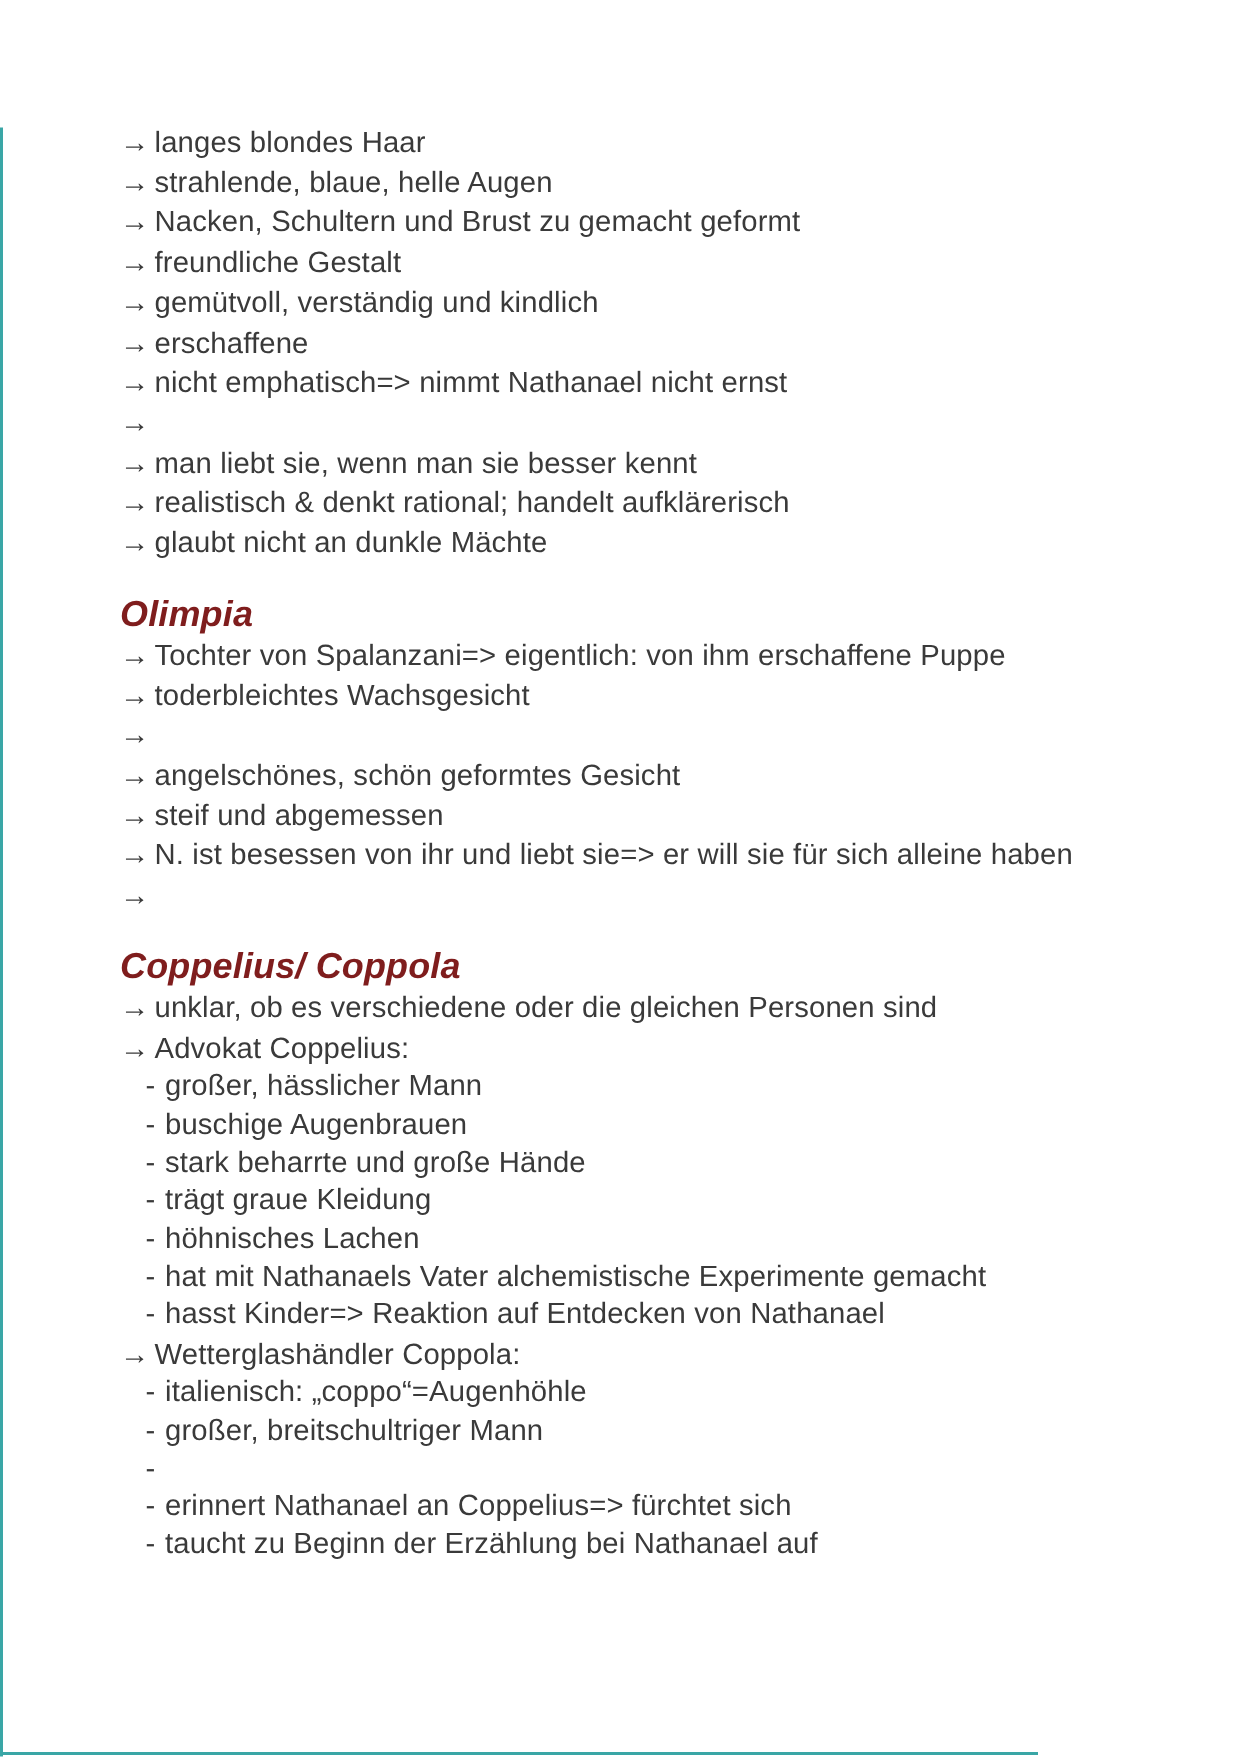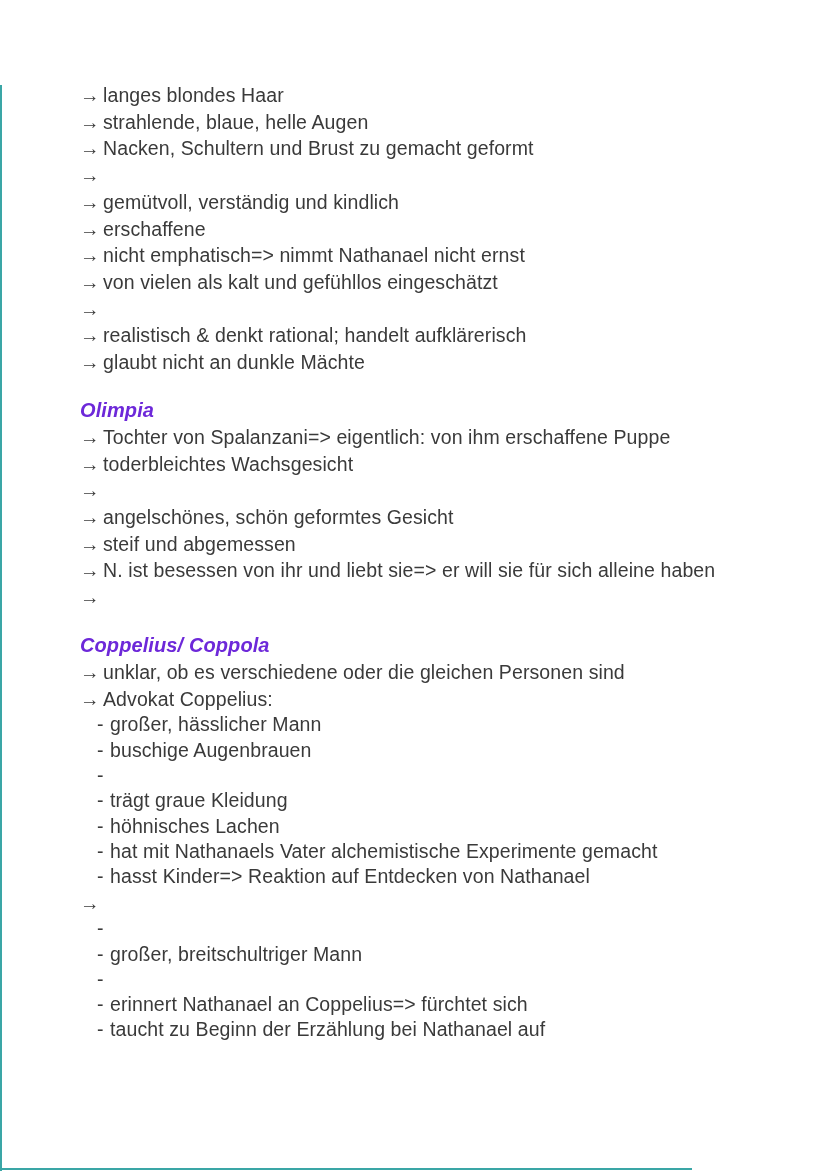--- a/index.html
+++ b/index.html
@@ -36,27 +36,27 @@
   }
   .content {
     position: absolute;
     left: 80px;
     top: 82px;
     right: 24px;
   }
   .notes-section { margin: 0; }
   .notes-section:not(:first-child) { margin-top: 21.5px; }
   .section-title {
-    font-size: 20px;
+    font-size: 24px;
     font-weight: bold;
     font-style: italic;
     line-height: 26.7px;
     letter-spacing: 0.1px;
     margin: 0;
-    color: #6d28d9;
+    color: #7f1d1d;
   }
   .item {
     display: flex;
     font-size: 19.5px;
     line-height: 26.7px;
     letter-spacing: 0.1px;
     white-space: nowrap;
   }
   .item .marker { flex: 0 0 23px; }
   .item.dash {
@@ -80,39 +80,40 @@
         <div class="item arrow">
           <span class="marker">→</span>
           <span class="text">strahlende, blaue, helle Augen</span>
         </div>
         <div class="item arrow">
           <span class="marker">→</span>
           <span class="text">Nacken, Schultern und Brust zu gemacht geformt</span>
         </div>
         <div class="item arrow">
           <span class="marker">→</span>
+          <span class="text">freundliche Gestalt</span>
         </div>
         <div class="item arrow">
           <span class="marker">→</span>
           <span class="text">gemütvoll, verständig und kindlich</span>
         </div>
         <div class="item arrow">
           <span class="marker">→</span>
           <span class="text">erschaffene</span>
         </div>
         <div class="item arrow">
           <span class="marker">→</span>
           <span class="text">nicht emphatisch=&gt; nimmt Nathanael nicht ernst</span>
         </div>
         <div class="item arrow">
           <span class="marker">→</span>
-          <span class="text">von vielen als kalt und gefühllos eingeschätzt</span>
-        </div>
-        <div class="item arrow">
-          <span class="marker">→</span>
+        </div>
+        <div class="item arrow">
+          <span class="marker">→</span>
+          <span class="text">man liebt sie, wenn man sie besser kennt</span>
         </div>
         <div class="item arrow">
           <span class="marker">→</span>
           <span class="text">realistisch &amp; denkt rational; handelt aufklärerisch</span>
         </div>
         <div class="item arrow">
           <span class="marker">→</span>
           <span class="text">glaubt nicht an dunkle Mächte</span>
         </div>
       </section>
@@ -158,42 +159,45 @@
         <div class="item dash">
           <span class="marker">-</span>
           <span class="text">großer, hässlicher Mann</span>
         </div>
         <div class="item dash">
           <span class="marker">-</span>
           <span class="text">buschige Augenbrauen</span>
         </div>
         <div class="item dash">
           <span class="marker">-</span>
+          <span class="text">stark beharrte und große Hände</span>
         </div>
         <div class="item dash">
           <span class="marker">-</span>
           <span class="text">trägt graue Kleidung</span>
         </div>
         <div class="item dash">
           <span class="marker">-</span>
           <span class="text">höhnisches Lachen</span>
         </div>
         <div class="item dash">
           <span class="marker">-</span>
           <span class="text">hat mit Nathanaels Vater alchemistische Experimente gemacht</span>
         </div>
         <div class="item dash">
           <span class="marker">-</span>
           <span class="text">hasst Kinder=&gt; Reaktion auf Entdecken von Nathanael</span>
         </div>
         <div class="item arrow">
           <span class="marker">→</span>
-        </div>
-        <div class="item dash">
-          <span class="marker">-</span>
+          <span class="text">Wetterglashändler Coppola:</span>
+        </div>
+        <div class="item dash">
+          <span class="marker">-</span>
+          <span class="text">italienisch: „coppo“=Augenhöhle</span>
         </div>
         <div class="item dash">
           <span class="marker">-</span>
           <span class="text">großer, breitschultriger Mann</span>
         </div>
         <div class="item dash">
           <span class="marker">-</span>
         </div>
         <div class="item dash">
           <span class="marker">-</span>

